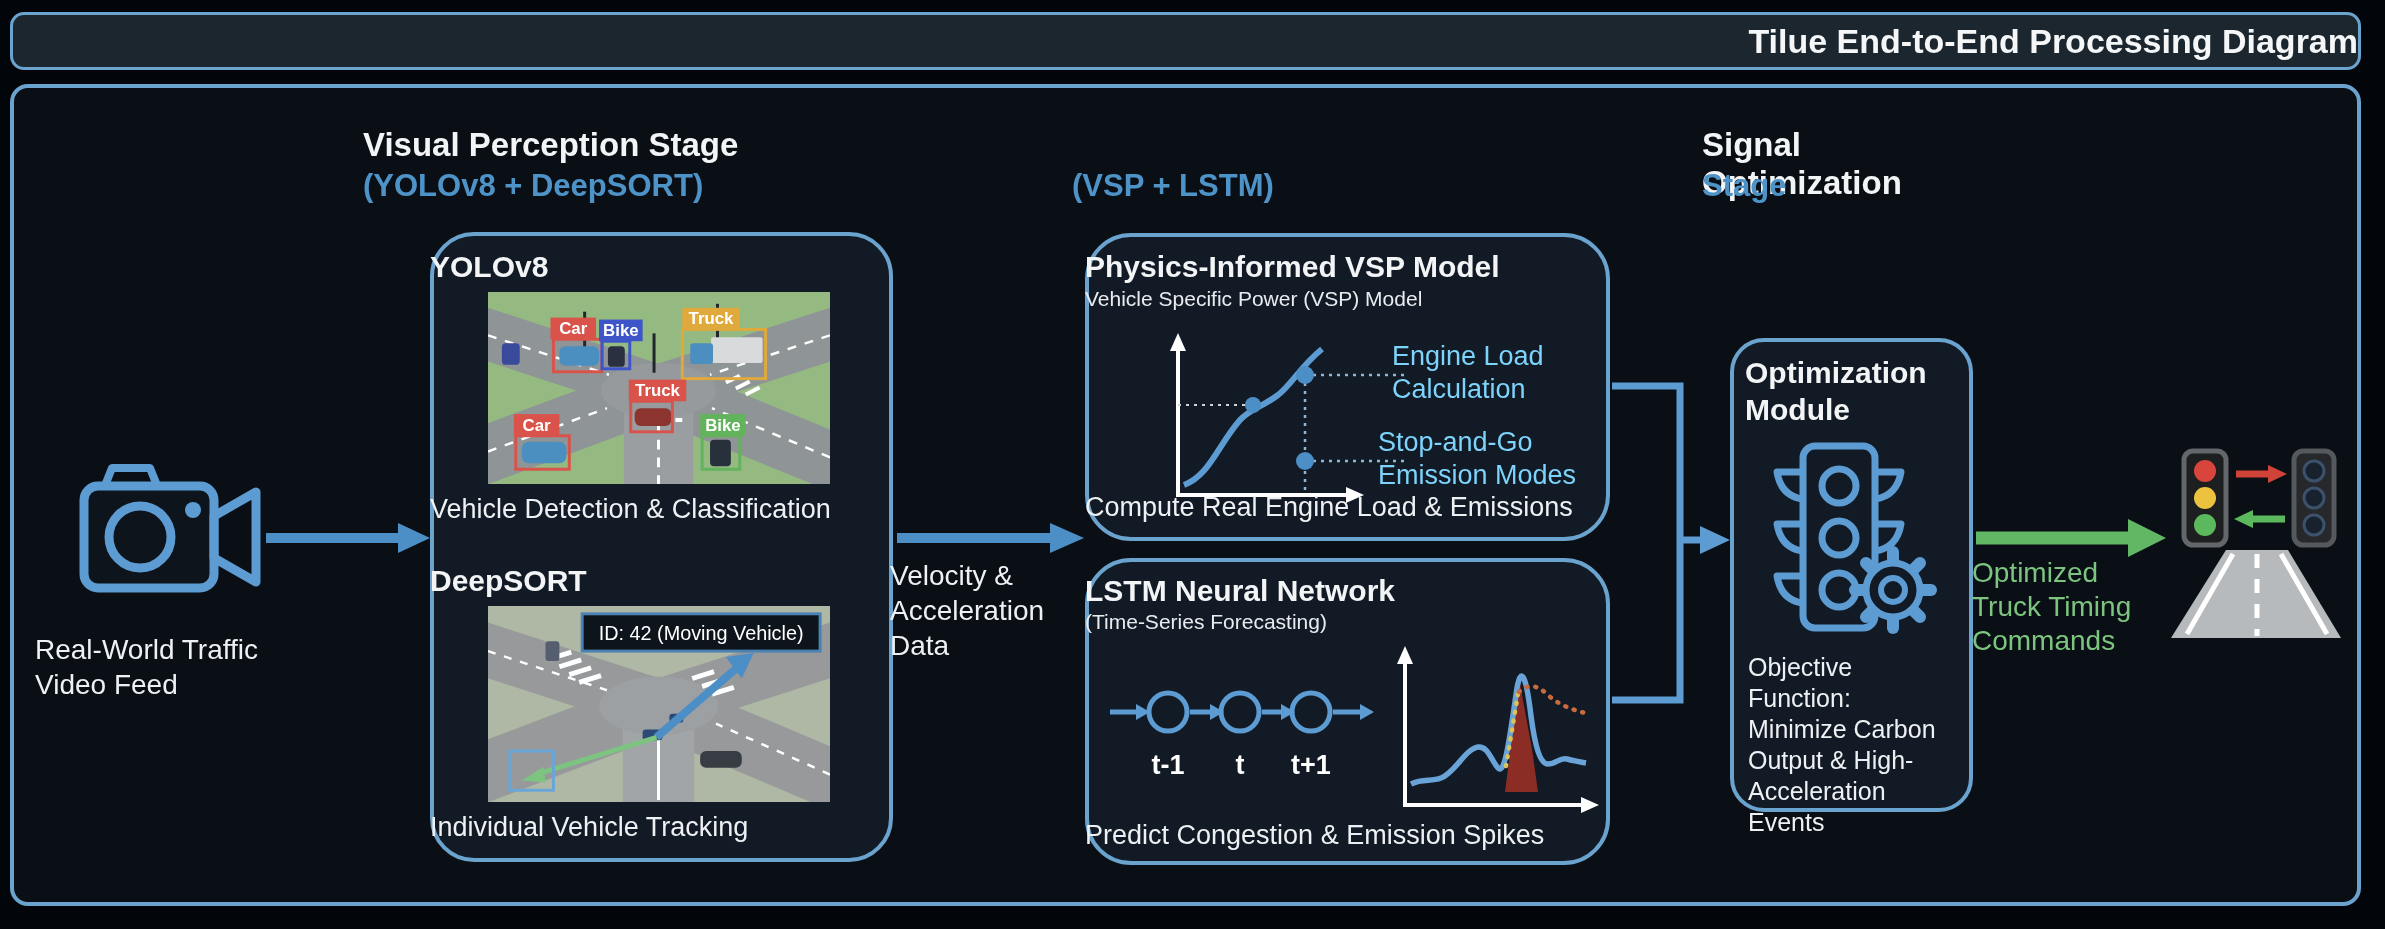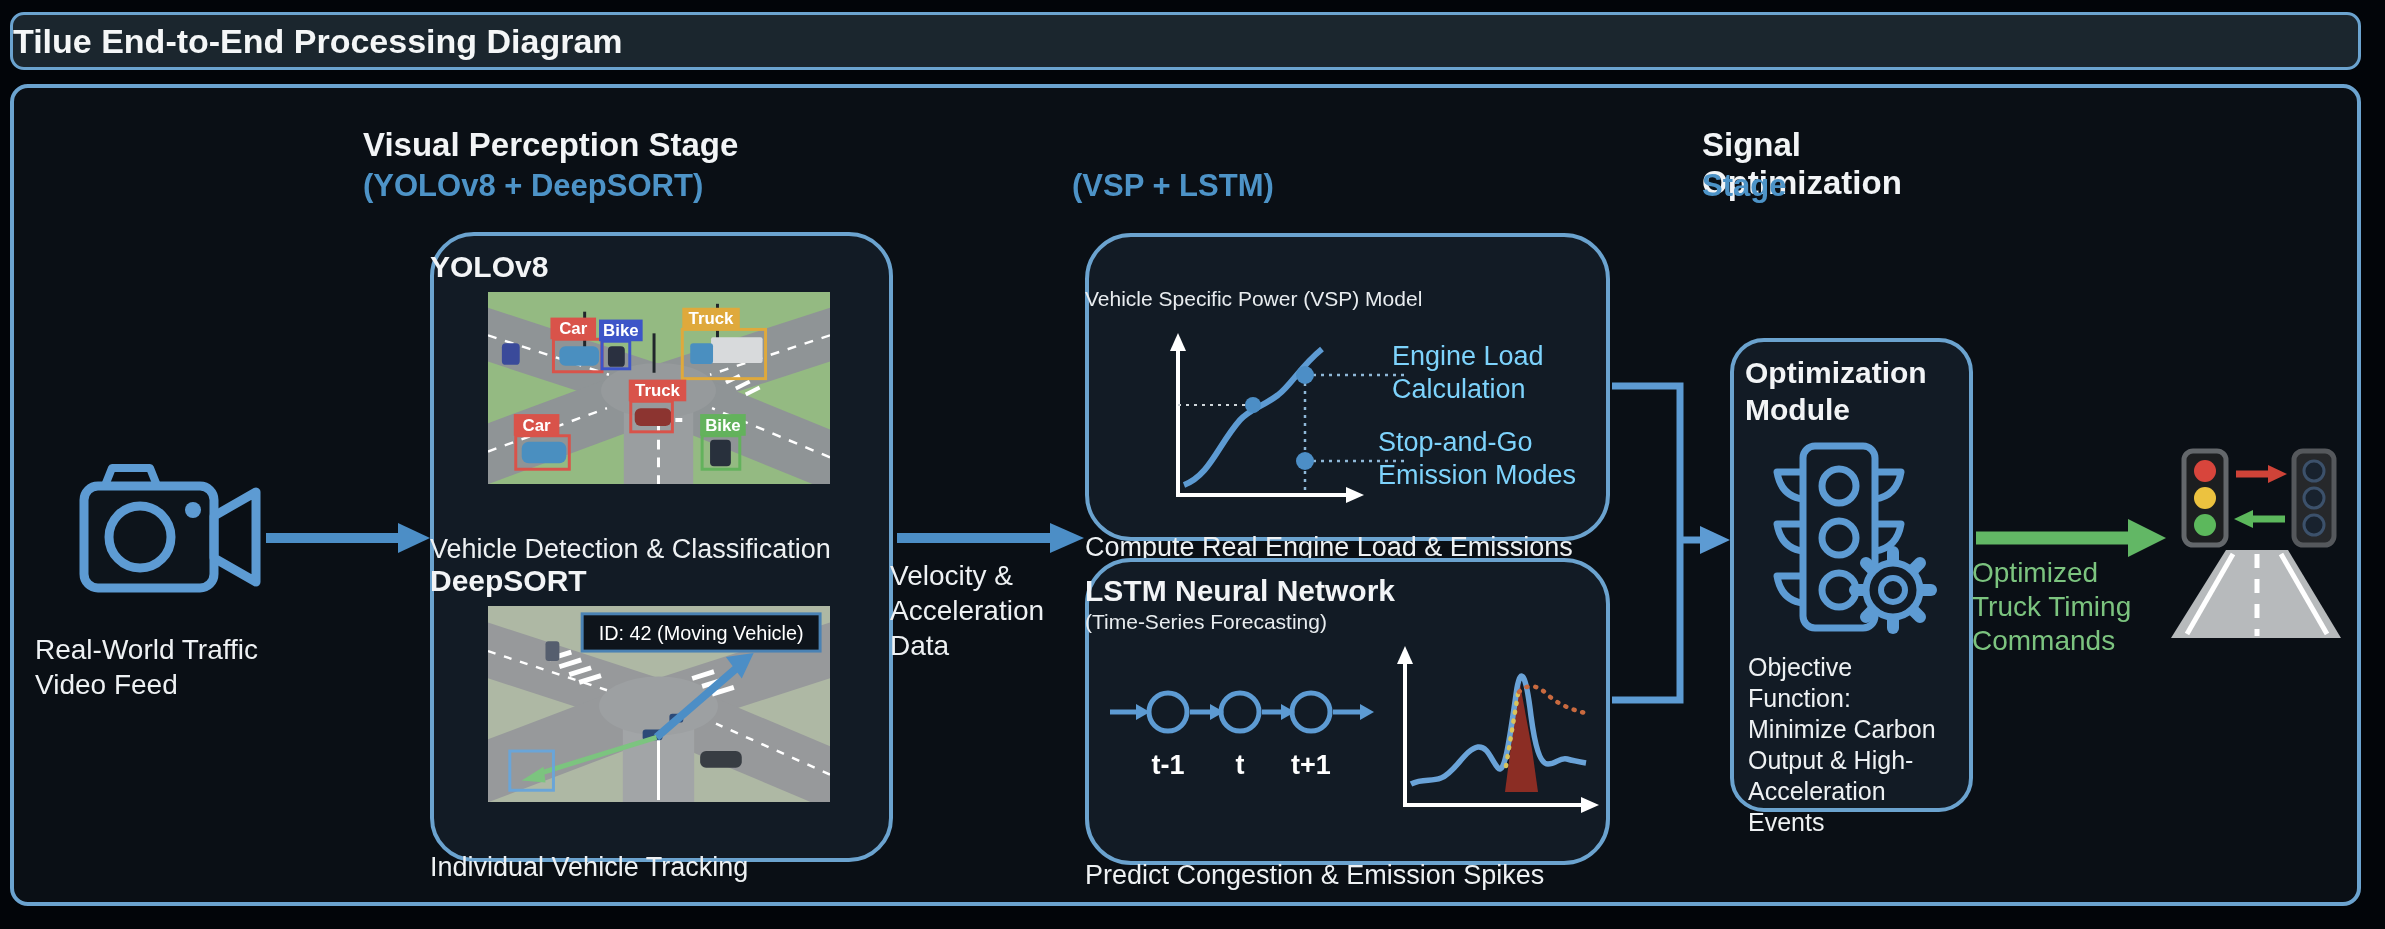--- a/index.html
+++ b/index.html
@@ -1,31 +1,31 @@
 <!DOCTYPE html>
 <html><head>
 <meta charset="utf-8">
 <style>
   html,body{margin:0;padding:0;background:#000;}
   .stage{position:relative;width:2385px;height:929px;background:#020509;overflow:hidden;
          font-family:"Liberation Sans", sans-serif;color:#eef1f3;}
   .abs{position:absolute;}
   .ctr{text-align:left;}
   .titlebar{left:10px;top:12px;width:2351px;height:58px;background:#1b262e;
-            border:3px solid #6ba3cf;border-radius:14px;display:flex;align-items:center;justify-content:flex-start;
+            border:3px solid #6ba3cf;border-radius:14px;display:flex;align-items:center;justify-content:flex-end;
             box-sizing:border-box;}
   .titlebar .t{font-size:34px;font-weight:bold;color:#f4f6f7;}
   .mainpanel{left:10px;top:84px;width:2351px;height:822px;background:#0a0f15;
              border:4px solid #6ba3cf;border-radius:18px;box-sizing:border-box;}
   .hdr{font-size:33px;font-weight:bold;color:#f2f4f6;}
   .hdr-sub{font-size:31px;font-weight:bold;color:#4d93c7;}
   .box{border:4px solid #6ba3cf;background:#121b25;box-sizing:border-box;}
   .boxtitle{font-size:30px;font-weight:bold;color:#f2f4f6;}
   .boxsub{font-size:21px;color:#e8ecef;}
-  .caption{font-size:27px;color:#eef1f3;margin-top:40px;}
+  .caption{font-size:27px;color:#eef1f3;}
   .smalllabel{font-size:28px;color:#eef1f3;line-height:35px;}
   .annot{font-size:27px;color:#7dd3fc;line-height:33px;}
   .objective{font-size:25px;color:#eef1f3;line-height:31px;}
   .greentext{font-size:28px;color:#7cc47f;line-height:34px;}
   .svgtext{font-family:"Liberation Sans", sans-serif;fill:#ffffff;}
 </style>
 </head>
 <body>
 
 <div class="stage">
@@ -165,20 +165,21 @@
       <rect x="22" y="148" width="44" height="40" fill="none" stroke="#6aa5d8" stroke-width="3"></rect>
       <rect x="95" y="8" width="240" height="38" fill="#0e141b" stroke="#4a82b4" stroke-width="3"></rect>
       <text class="svgtext" x="215" y="35" font-size="20" text-anchor="middle">ID: 42 (Moving Vehicle)</text>
     </g>
   </svg>
   <div class="abs ctr caption" style="left:430px;top:812px;width:463px">Individual Vehicle Tracking</div>
 
   <div class="abs ctr smalllabel" style="left:890px;top:558px;width:195px">Velocity &amp; Acceleration Data</div>
 
   <div class="abs box" style="left:1085px;top:233px;width:525px;height:308px;border-radius:46px"></div>
+  <div class="abs ctr boxtitle" style="left:1085px;top:250px;width:525px">Physics-Informed VSP Model</div>
   <div class="abs ctr boxsub" style="left:1085px;top:287px;width:525px">Vehicle Specific Power (VSP) Model</div>
   <svg class="abs" style="left:1150px;top:325px" width="262" height="186" viewBox="0 0 262 186">
     <line x1="28" y1="172" x2="28" y2="22" stroke="#ffffff" stroke-width="4"></line>
     <polygon points="20,26 28,8 36,26" fill="#ffffff"></polygon>
     <line x1="28" y1="170" x2="200" y2="170" stroke="#ffffff" stroke-width="4"></line>
     <polygon points="196,162 214,170 196,178" fill="#ffffff"></polygon>
     <line x1="28" y1="80" x2="103" y2="80" stroke="#cfd6da" stroke-width="2" stroke-dasharray="3 5"></line>
     <line x1="155" y1="50" x2="256" y2="50" stroke="#8fb8d8" stroke-width="2.5" stroke-dasharray="3 5"></line>
     <line x1="155" y1="50" x2="155" y2="168" stroke="#8fb8d8" stroke-width="2.5" stroke-dasharray="3 5"></line>
     <line x1="155" y1="136" x2="256" y2="136" stroke="#8fb8d8" stroke-width="2.5" stroke-dasharray="3 5"></line>

